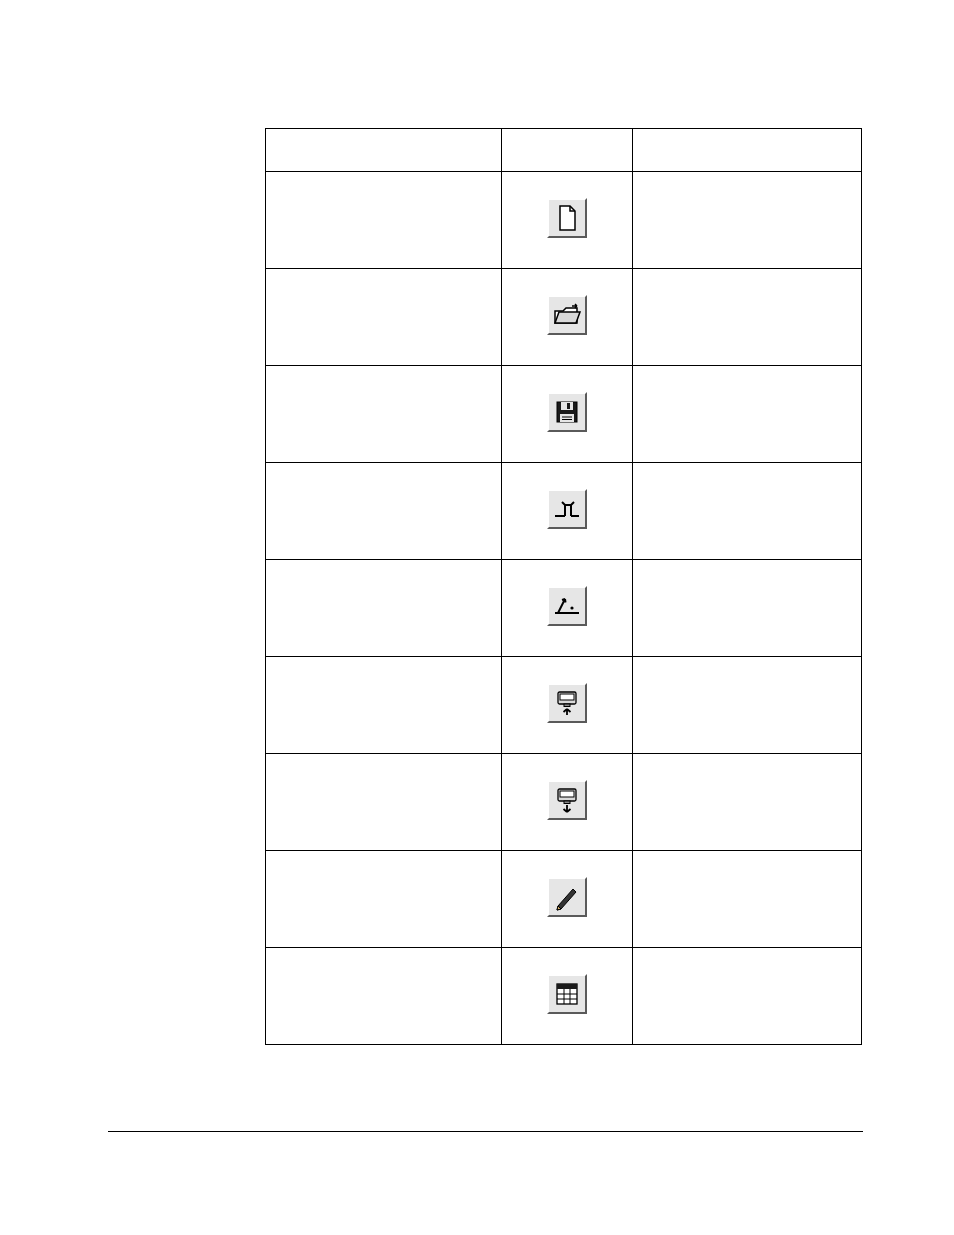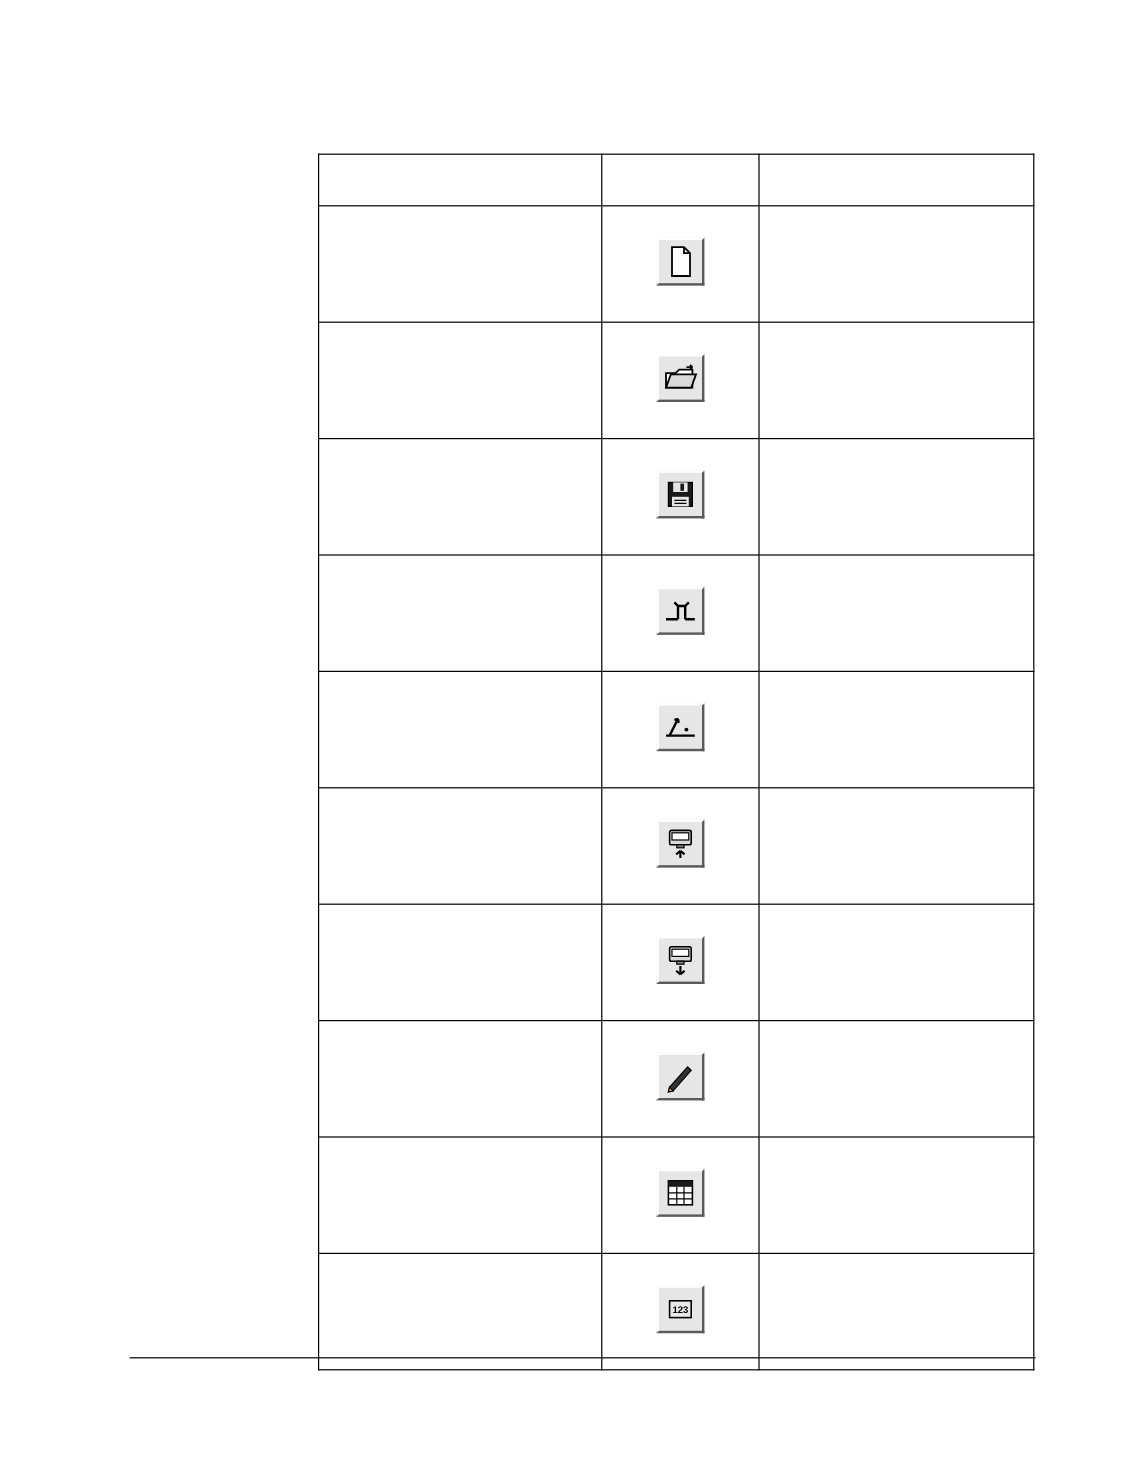--- a/index.html
+++ b/index.html
@@ -159,30 +159,18 @@
             <line x1="8" y1="18" x2="28" y2="18" stroke="#000"></line>
             <line x1="8" y1="23" x2="28" y2="23" stroke="#000"></line>
             <line x1="15" y1="13" x2="15" y2="28" stroke="#000"></line>
             <line x1="21" y1="13" x2="21" y2="28" stroke="#000"></line>
           </svg>
         </span>
       </td>
       <td class="col-c"></td>
     </tr>
 
-    <tr class="body">
-      <td class="col-a"></td>
-      <td class="col-b">
-        <span class="icon-btn">
-          <svg viewBox="0 0 36 36">
-            <rect x="9" y="11" width="18" height="14" fill="#e8e8e8" stroke="#000" stroke-width="1.3"></rect>
-            <text x="18" y="21" text-anchor="middle" font-family="Arial" font-size="8" fill="#000" font-weight="bold">123</text>
-          </svg>
-        </span>
-      </td>
-      <td class="col-c"></td>
-    </tr>
 
   </tbody>
     </table>
 </div>
 
 <hr class="footer-rule">
 
 </body></html>

